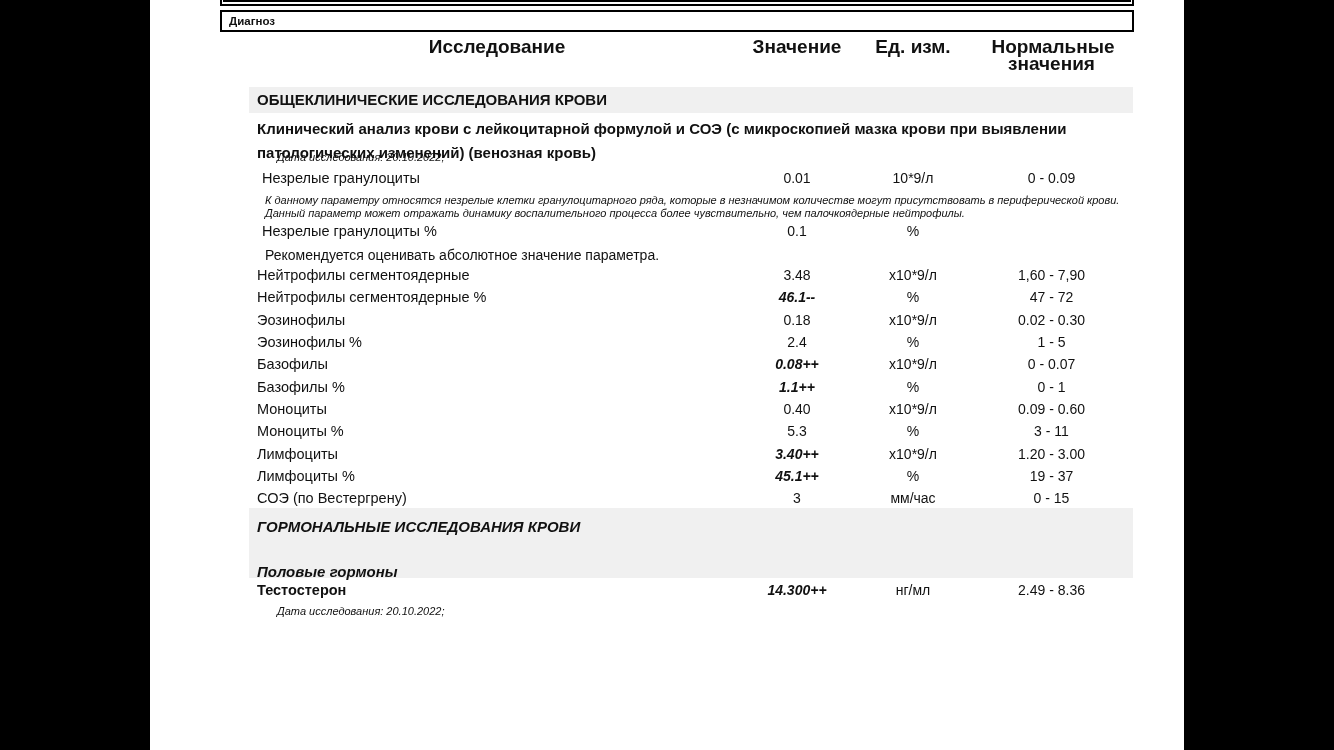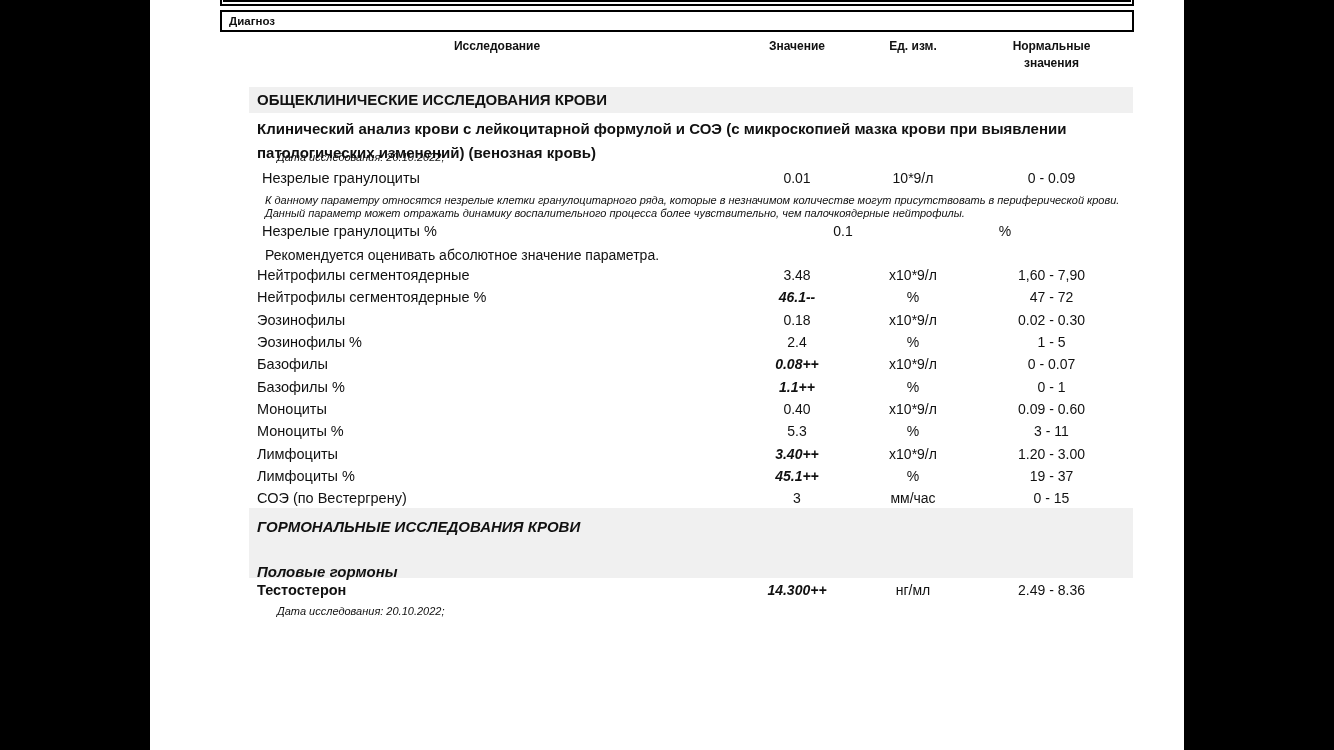--- a/index.html
+++ b/index.html
@@ -20,38 +20,38 @@
   .diagbox .lbl { font-size:11.5px; font-weight:bold; line-height:18px; padding-left:7px; }
 
   .grid { display:grid; grid-template-columns:480px 120px 112px 165px; align-items:center; }
   .c-name { text-align:left; font-size:14.5px; }
   .c-val, .c-unit, .c-norm { text-align:center; font-size:14px; }
   .flagged { font-weight:bold; font-style:italic; }
   .bold { font-weight:bold; }
   .indent { padding-left:5px; }
 
   .thead { position:absolute; left:107px; top:38px; width:877px; align-items:start; }
-  .thead > div { font-size:12px; font-weight:bold; line-height:17px; text-align:center; }
+  .thead > div { font-size:19px; font-weight:bold; line-height:17px; text-align:center; }
   .th-normal { width:120px; margin:0 auto; }
 
   .band { position:absolute; left:99px; width:884px; background:#f0f0f0; }
   .band1 { top:87px; height:26px; }
   .band1 .sect { font-size:15px; font-weight:bold; line-height:26px; padding-left:8px; }
   .band2 { top:508px; height:70px;font-style:italic; }
   .band2 .sect { position:absolute; left:8px; top:9px; font-size:15px; font-weight:bold; line-height:20px; }
   .band2 .subsect { position:absolute; left:8px; top:54px; font-size:15px; font-weight:bold; line-height:20px; }
 
   .subtitle { position:absolute; left:107px; top:117px; width:856px; font-size:15px; font-weight:bold; line-height:24px; }
   .datenote { position:absolute; font-size:11px; font-style:italic; line-height:13px; }
   .date1 { left:127px; top:151px; }
   .date2 { left:127px; top:605px; }
 
   .rowA1 { position:absolute; left:107px; top:167px; width:877px; height:22px; }
   .noteA1 { position:absolute; left:115px; top:194px; width:864px; font-size:11px; font-style:italic; line-height:12.5px; }
-  .rowA2 { position:absolute; left:107px; top:220px; width:877px; height:22px;gap:46px; }
+  .rowA2 { position:absolute; left:107px; top:220px; width:877px; height:22px; }
   .noteA2 { position:absolute; left:115px; top:249px; width:864px; font-size:14px; line-height:12.5px; }
 
   .rows-main { position:absolute; left:107px; top:264px; width:877px; }
   .rows-main .grid { height:22.3px; }
 
   .row-hormone { position:absolute; left:107px; top:579px; width:877px; height:22px; }
 </style>
 </head>
 <body>
 

